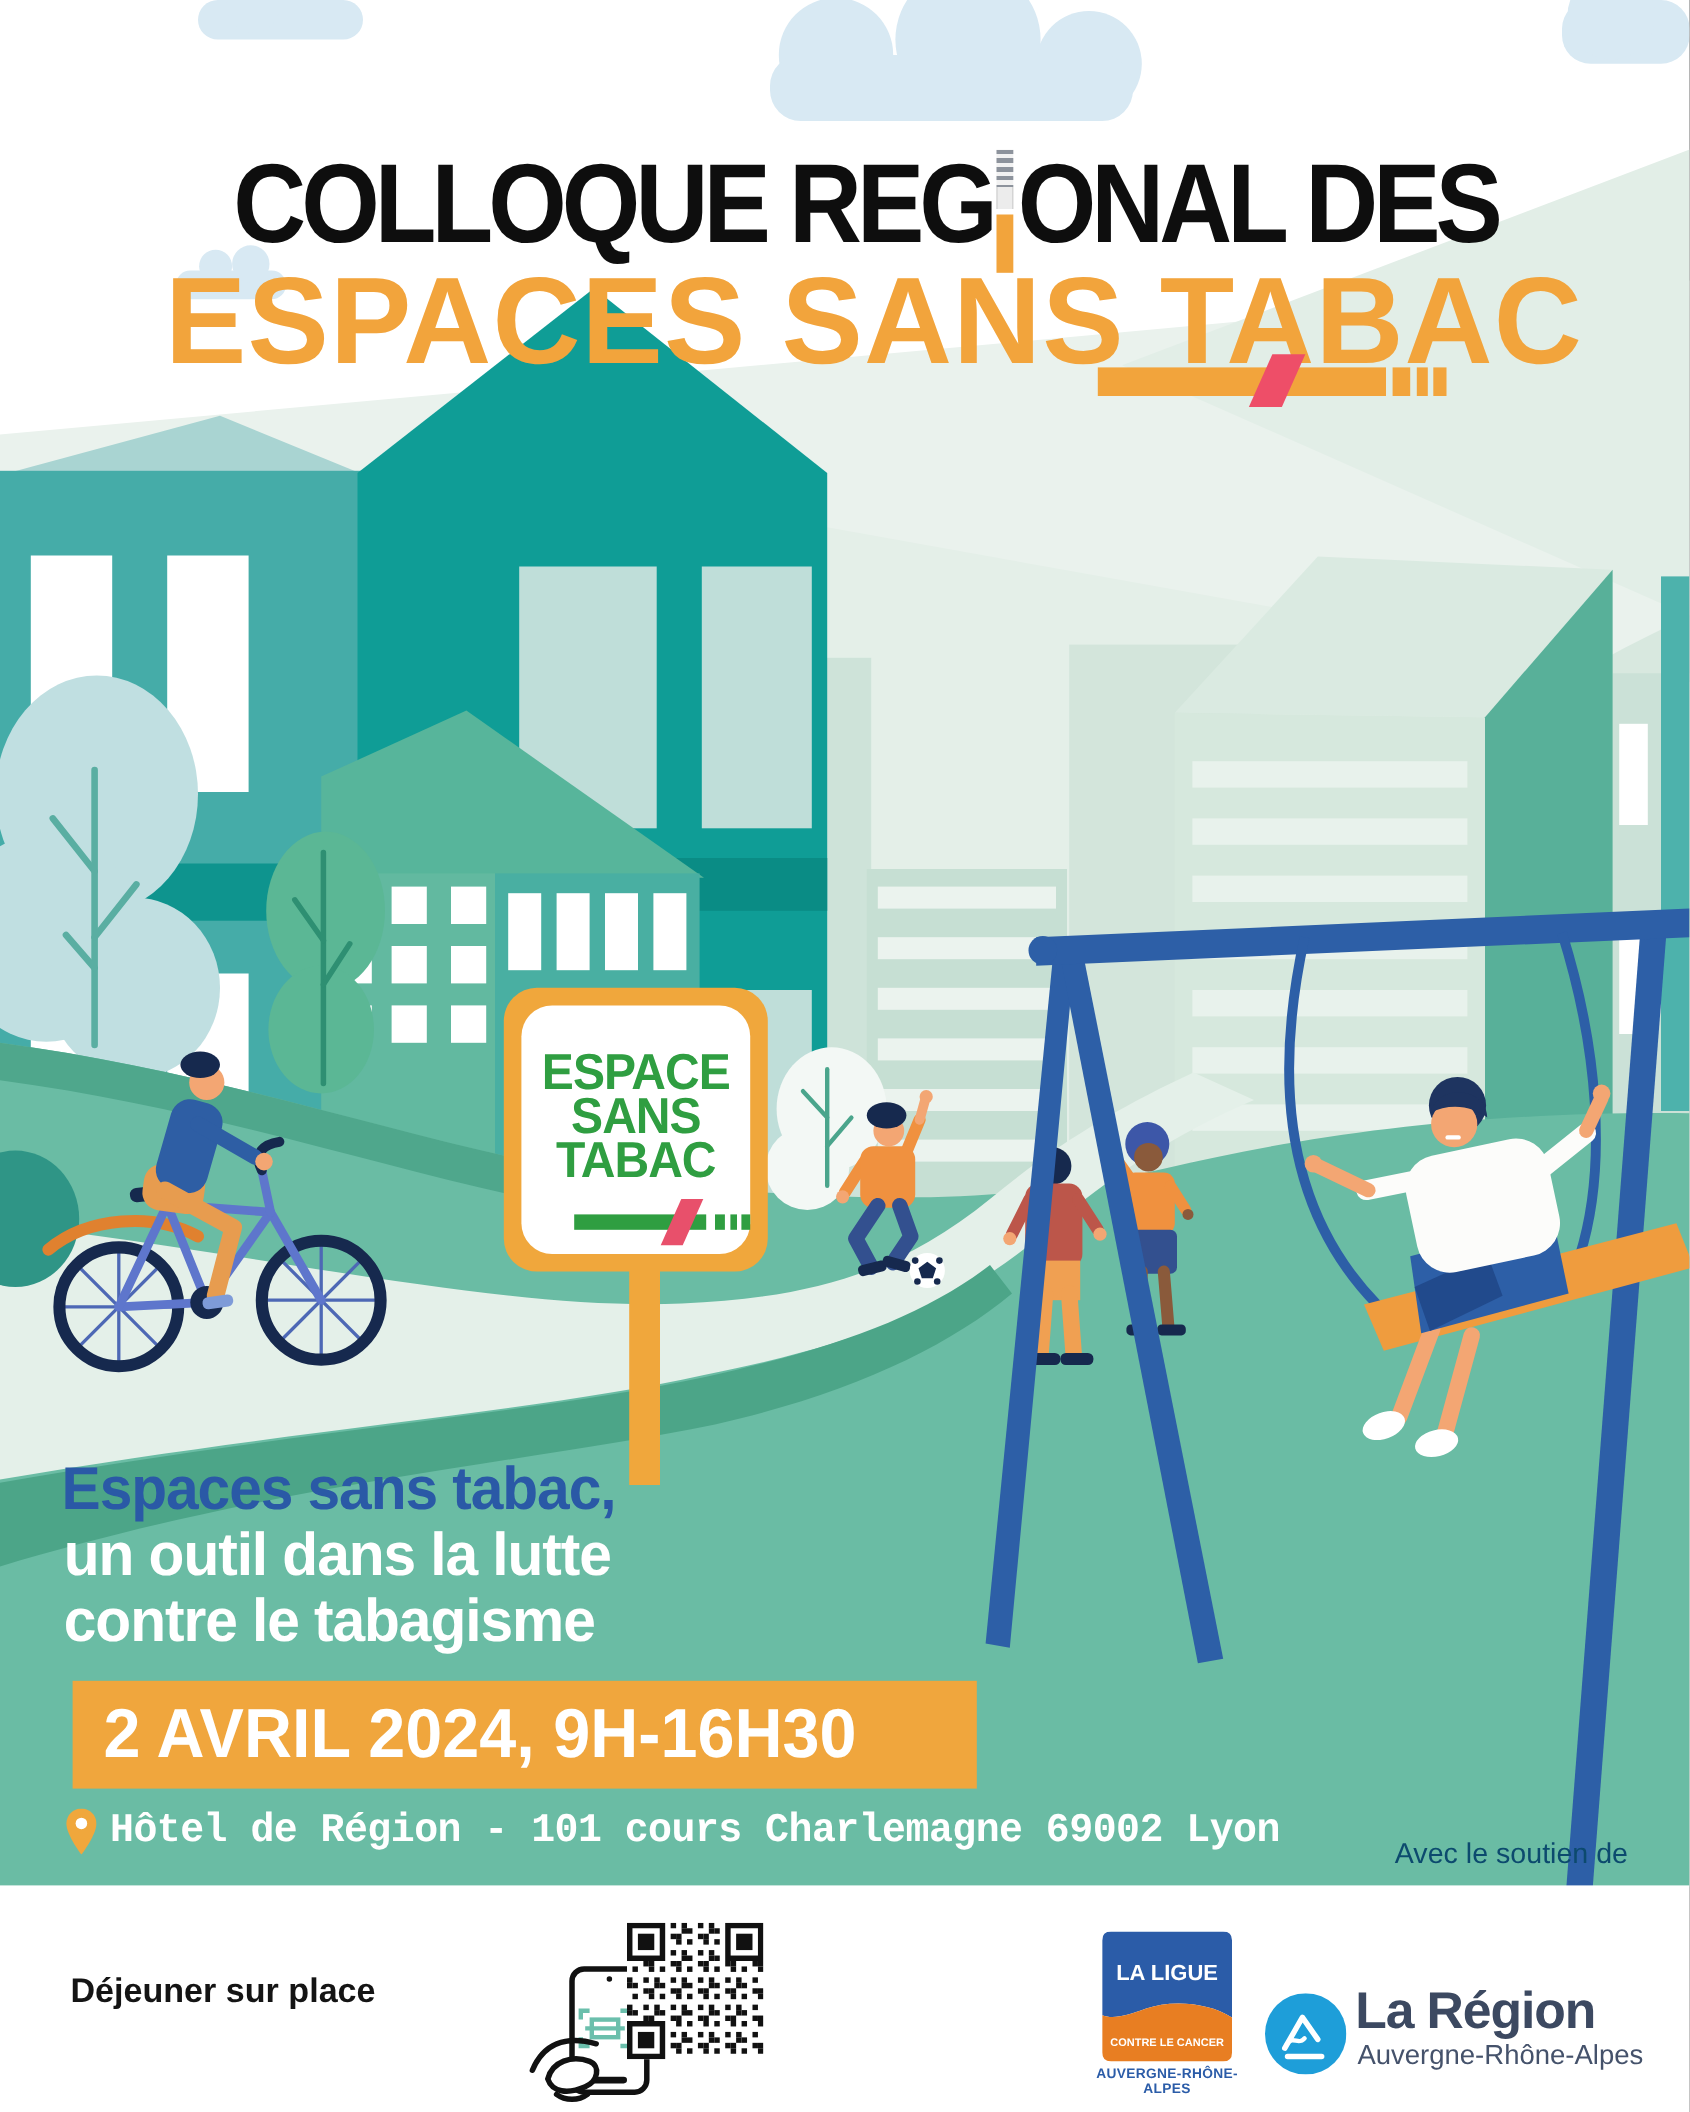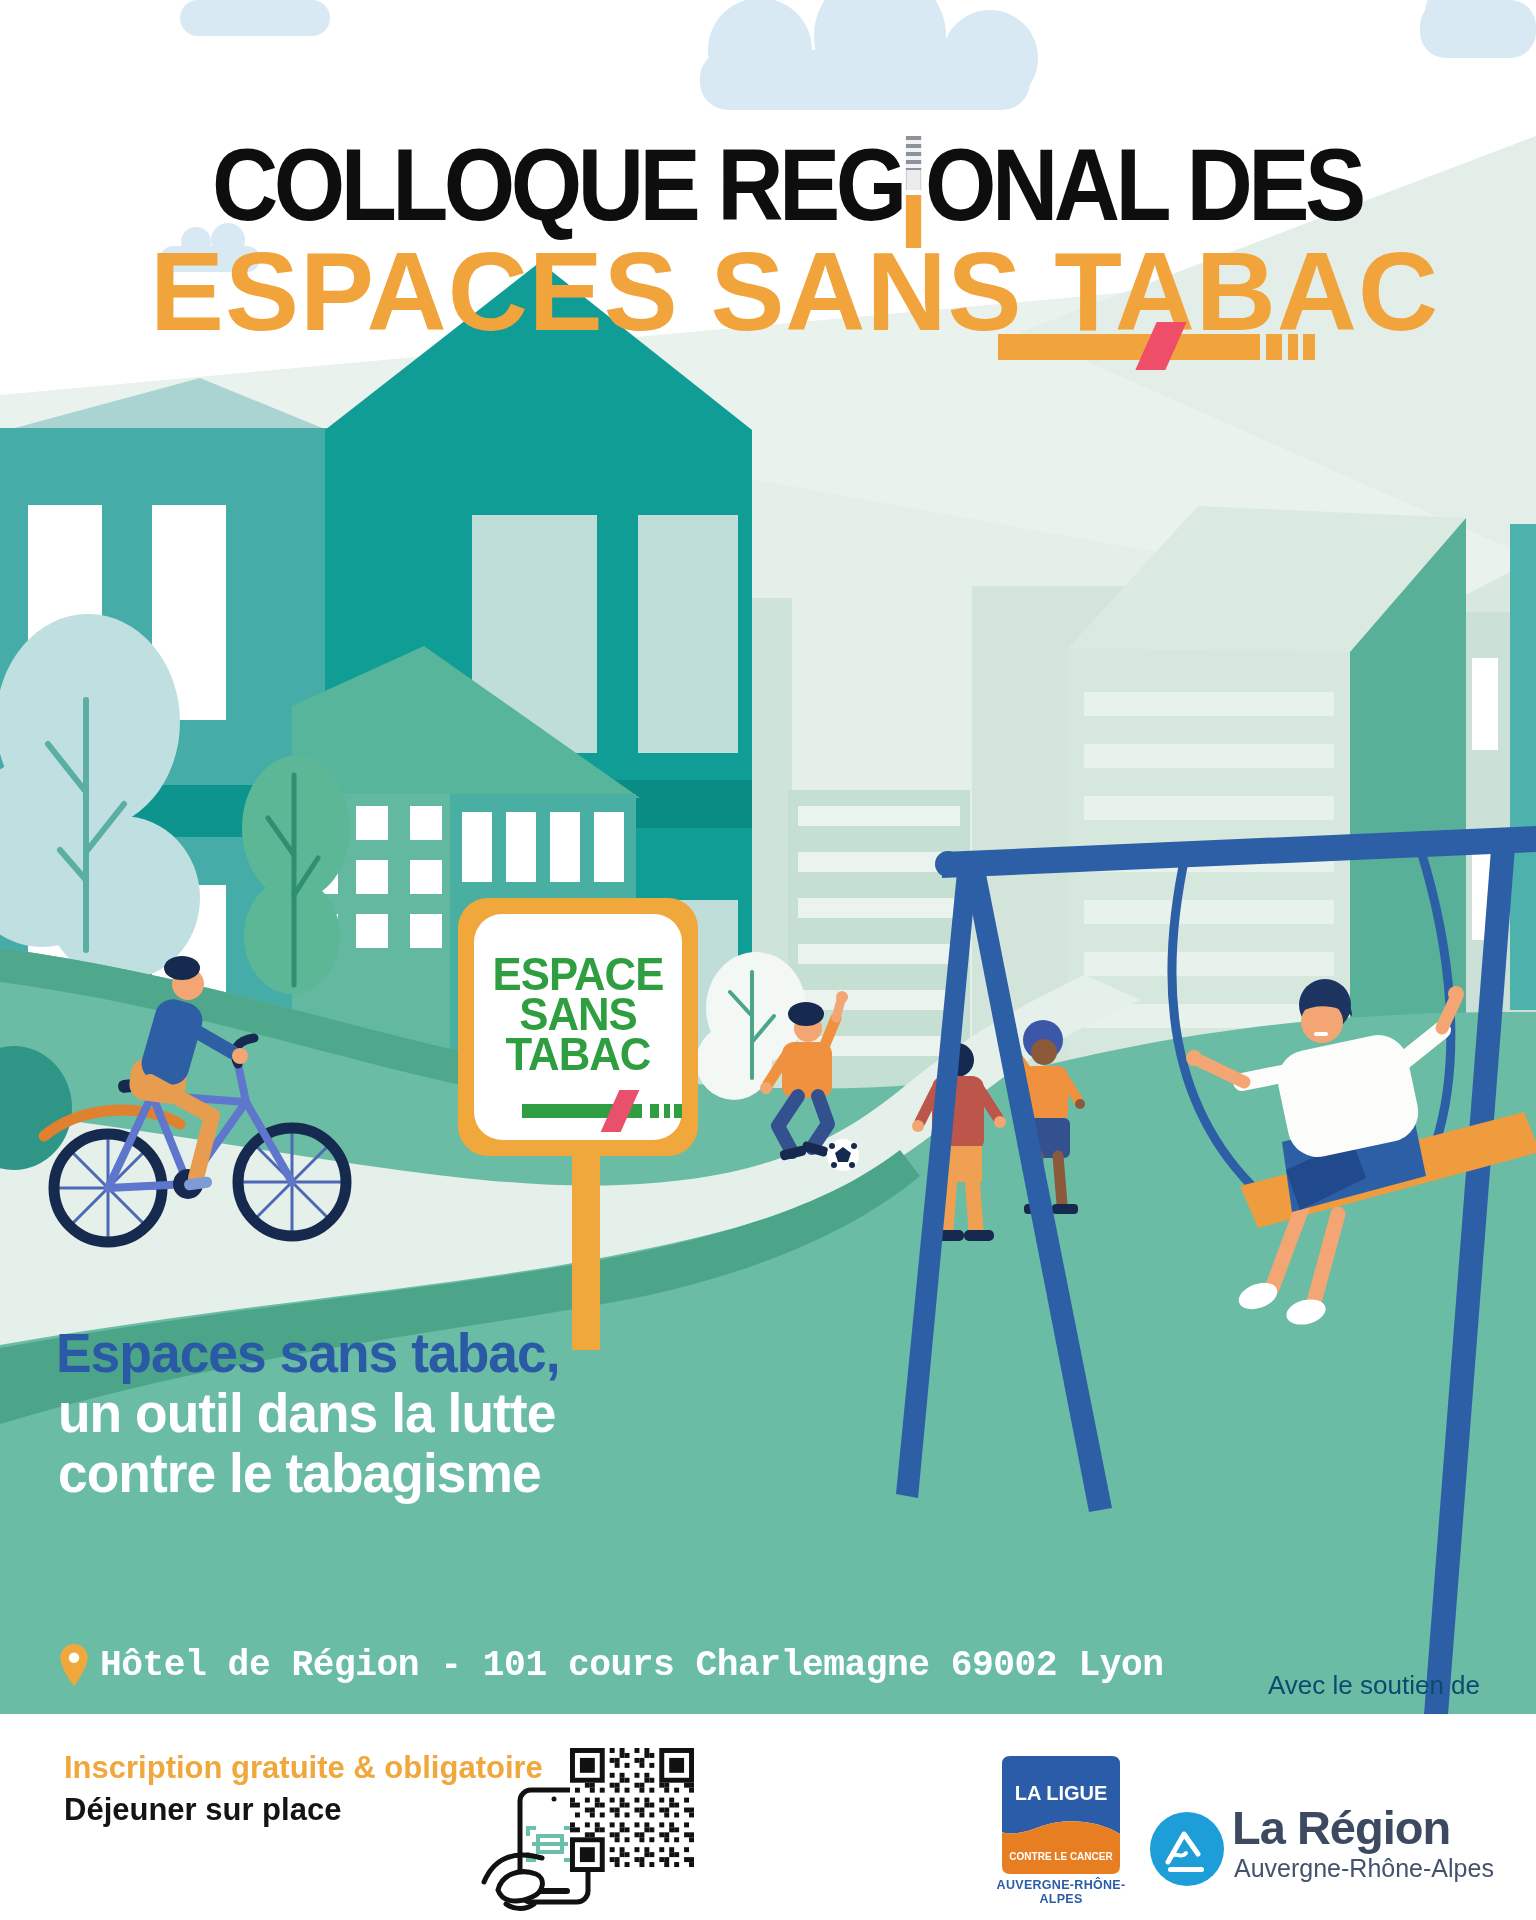--- a/index.html
+++ b/index.html
@@ -358,31 +358,33 @@
       <div class="slash"></div>
       <div class="d1"></div>
       <div class="d2"></div>
       <div class="d3"></div>
   </div>
 
   <div class="tagline tl1">Espaces sans tabac,</div>
   <div class="tagline tl2">un outil dans la lutte</div>
   <div class="tagline tl3">contre le tabagisme</div>
 
+  <div class="date-banner">
+    <span>2 AVRIL 2024, 9H-16H30</span>
+  </div>
 
   <div class="loc-row">
     <svg width="28" height="42" viewBox="0 0 26 40">
       <path d="M13,0 C5.8,0 0,5.8 0,13 C0,23 13,40 13,40 C13,40 26,23 26,13 C26,5.8 20.2,0 13,0 Z" fill="#F0A73C"></path>
       <circle cx="13" cy="13" r="5" fill="#ffffff"></circle>
     </svg>
     <div class="loc-text">Hôtel de Région - 101 cours Charlemagne 69002 Lyon</div>
   </div>
 
   <div class="footer"></div>
-  <div class="reg">Inscription gratuite &amp; obligatoire</div>
   <div class="lunch">Déjeuner sur place</div>
 
   <div class="phone">
     <svg width="150" height="132" viewBox="0 0 150 132">
       <rect x="58" y="4" width="68" height="112" rx="11" fill="#ffffff" stroke="#111111" stroke-width="5"></rect>
       <circle cx="92" cy="13" r="2.5" fill="#111111"></circle>
       <rect x="76" y="102" width="32" height="6" rx="3" fill="#111111"></rect>
       <g stroke="#6BBFAC" stroke-width="4" fill="none">
         <path d="M74,42 h-8 v8"></path>
           <path d="M102,42 h8 v8"></path>

